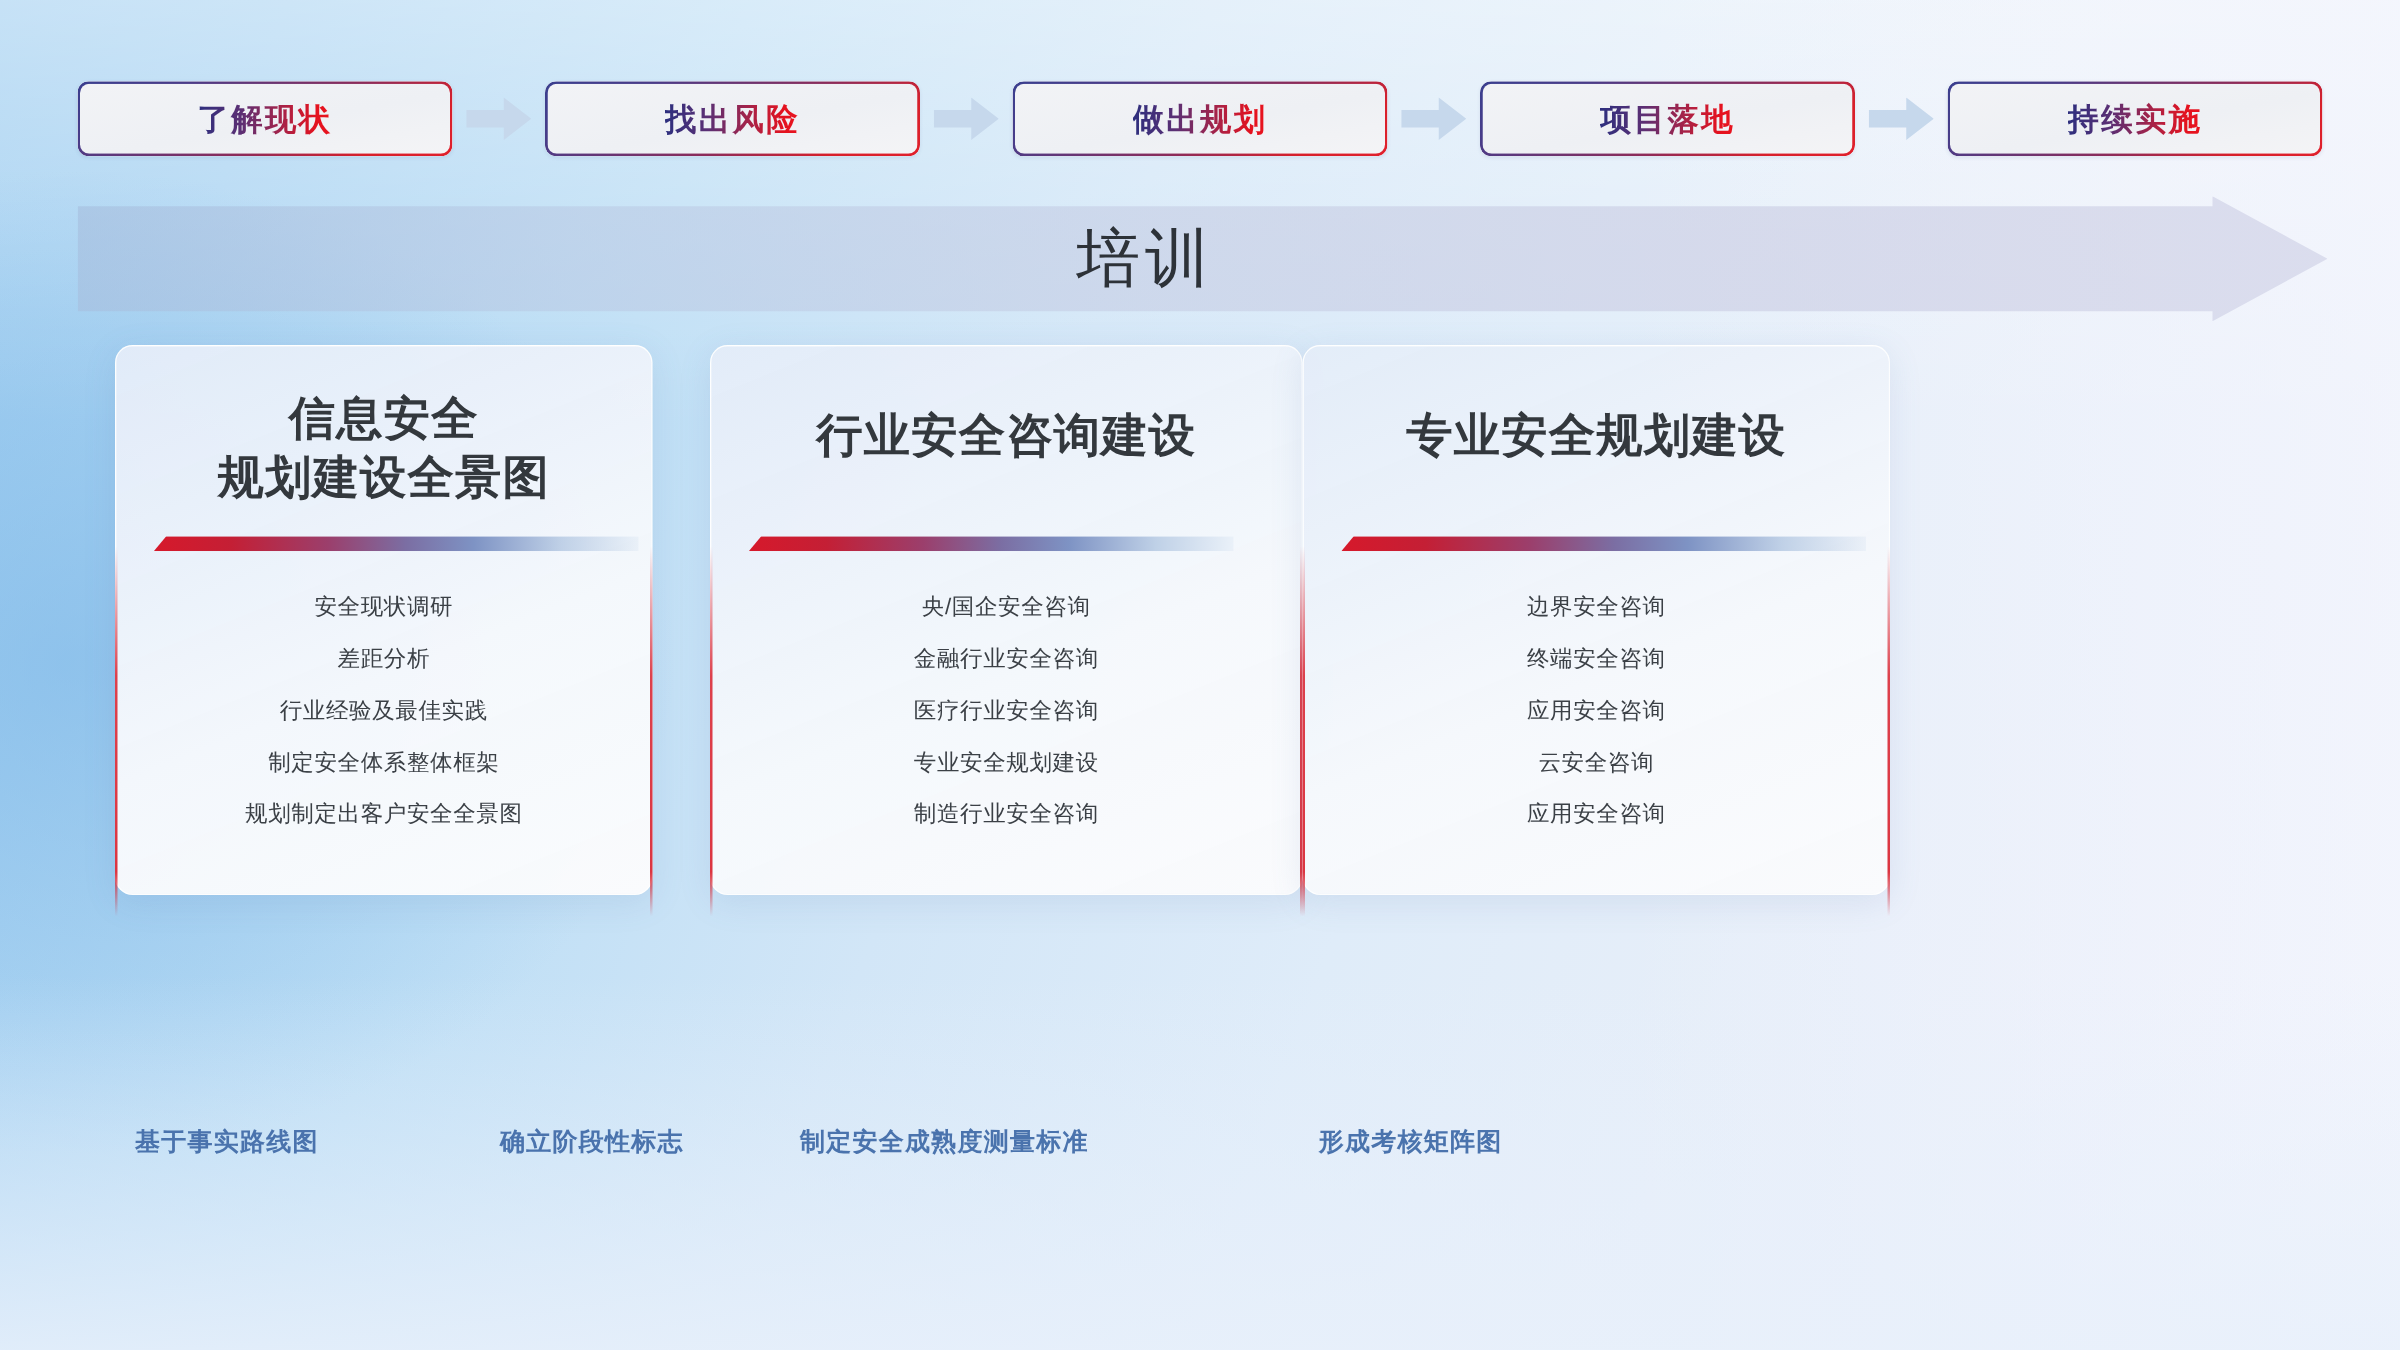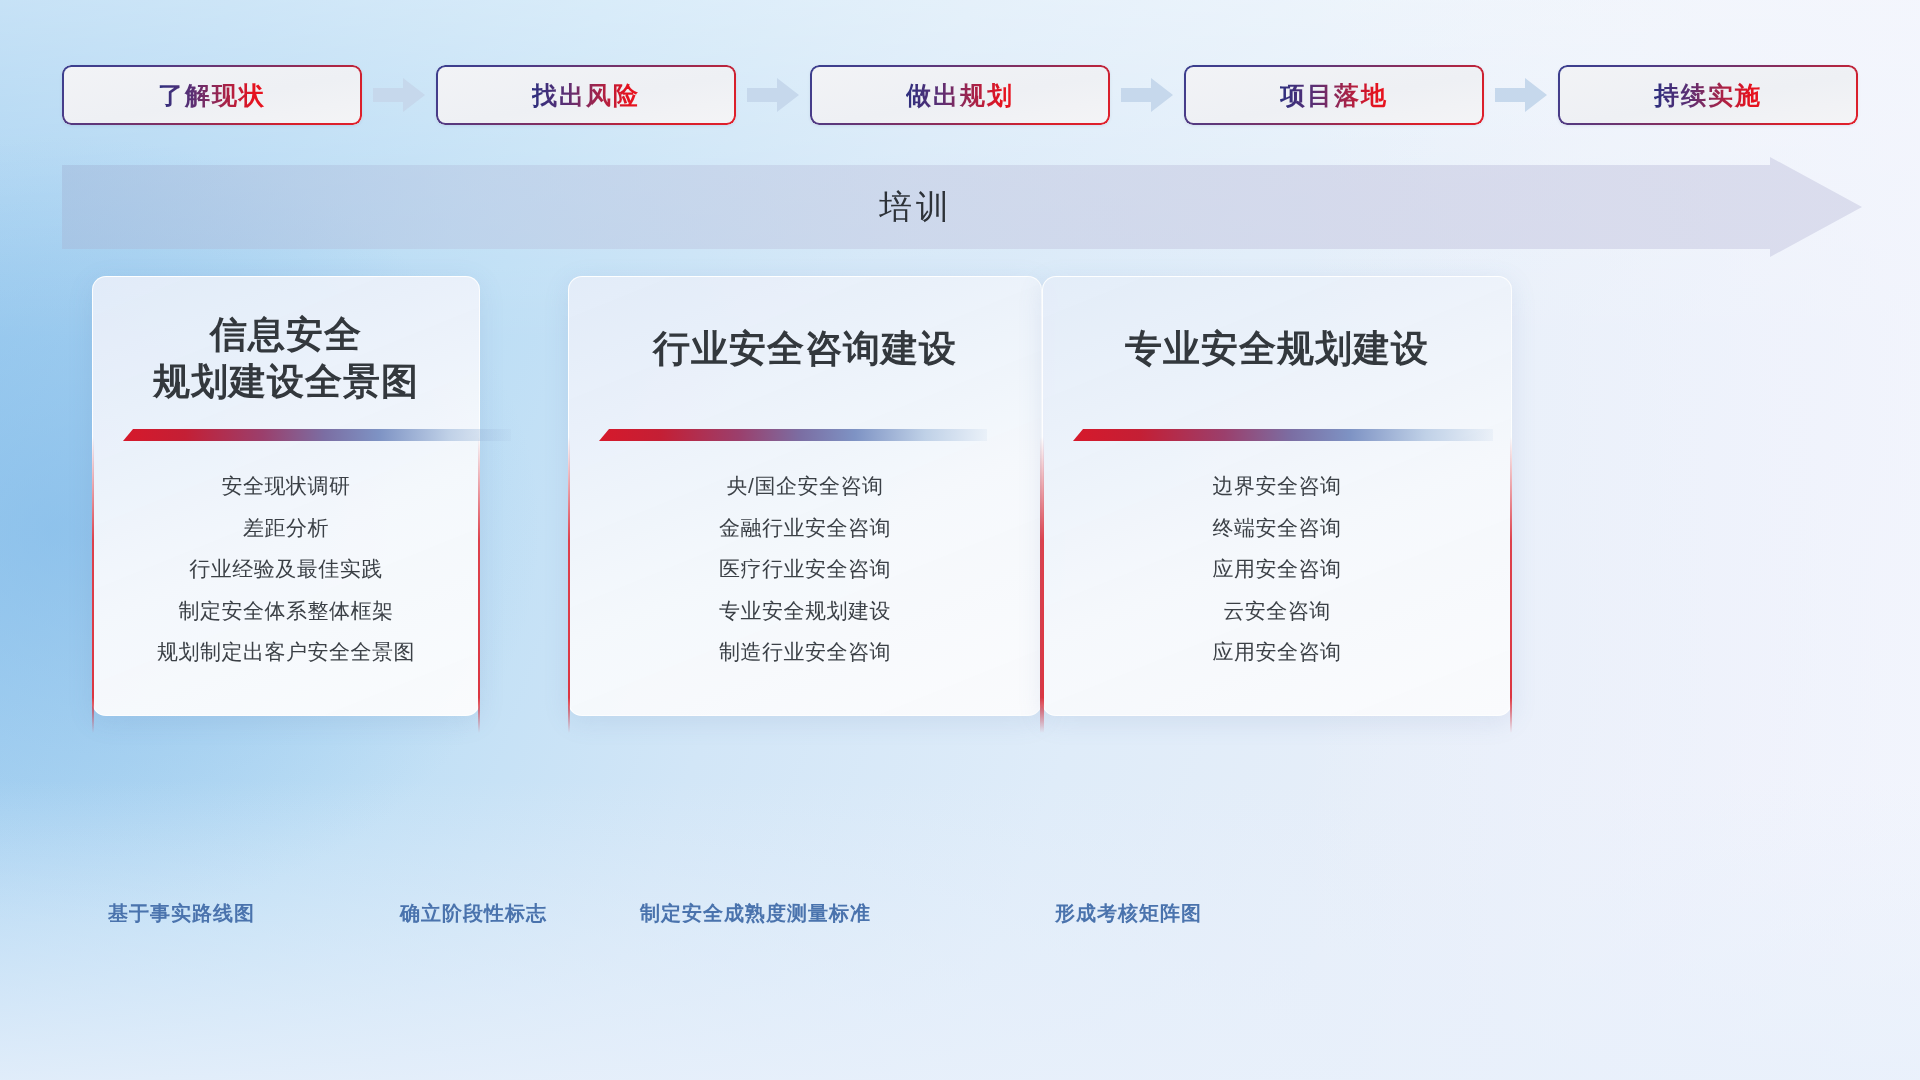--- a/index.html
+++ b/index.html
@@ -109,21 +109,21 @@
         rgba(186,203,229,.62) 22%,
         rgba(200,208,230,.68) 48%,
         rgba(206,209,230,.72) 72%,
         rgba(210,212,232,.72) 100%);
     clip-path: polygon(0 8px, calc(100% - 92px) 8px, calc(100% - 92px) 0, 100% 50%, calc(100% - 92px) 100%, calc(100% - 92px) calc(100% - 8px), 0 calc(100% - 8px));
   }
   .banner-title {
     position: absolute;
     left: 0; right: 92px; top: 0; bottom: 0;
     display: flex; align-items: center; justify-content: center;
-    font-size: 33px;
+    font-size: 51px;
     font-weight: 400;
     letter-spacing: 4px;
     color: #2d3238;
   }
 
   
   .cards {
     position: absolute;
     left: 0; top: 276px;
     width: 1920px; height: 440px;
@@ -136,21 +136,21 @@
     border-radius: 14px;
     background: linear-gradient(158deg,
         rgba(227,236,248,.96) 0%,
         rgba(235,241,250,.97) 26%,
         rgba(245,248,252,.98) 58%,
         rgba(250,251,253,.99) 100%);
     border: 1px solid rgba(255,255,255,.92);
     box-shadow: 0 6px 26px rgba(90,125,175,.13);
     overflow: visible;
   }
-  .card.c1 { left: 92px;  width: 388px; }
+  .card.c1 { left: 92px;  width: 430px; }
   .card.c2 { left: 568px; width: 474px; }
   .card.c3 { left: 1042px; width: 470px; }
 
   
   .card-edge {
     position: absolute;
     width: 2px;
     top: 160px; bottom: -18px;
     background: linear-gradient(180deg, rgba(216,32,45,0), rgba(216,32,45,.85) 35%, rgba(216,32,45,.9) 88%, rgba(216,32,45,0));
     pointer-events: none;
@@ -189,21 +189,21 @@
   }
   .card.c3 .divider { width: 420px; }
 
   .card-list {
     position: absolute;
     left: 0; right: 0; top: 188px;
     text-align: center;
   }
   .card-list li {
     list-style: none;
-    font-size: 21px;
+    font-size: 18px;
     line-height: 41.5px;
     color: #3b4046;
     letter-spacing: .5px;
   }
 
   
   .foot-labels {
     position: absolute;
     left: 0; top: 900px; width: 1920px; height: 40px;
   }

